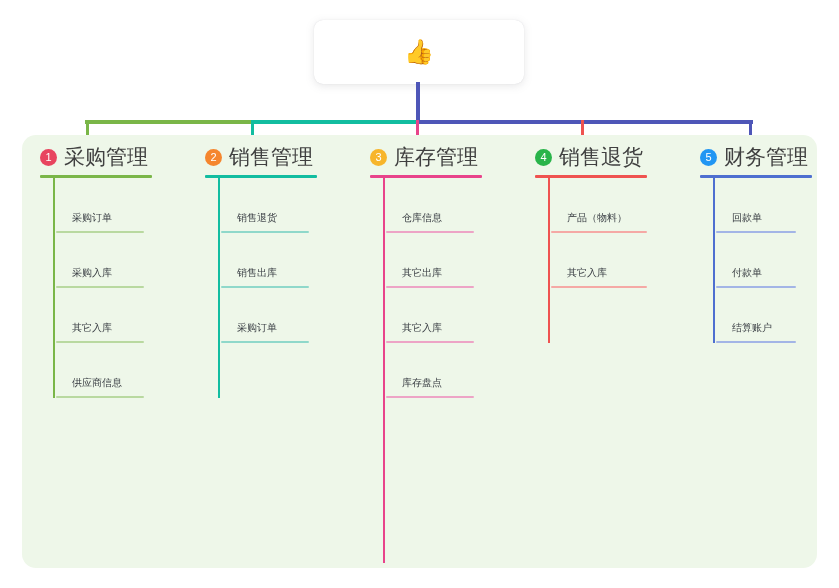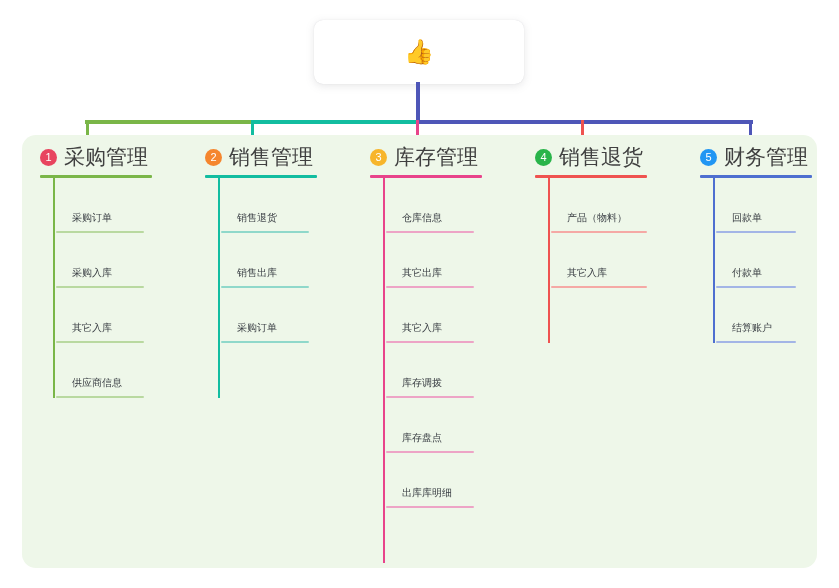--- a/index.html
+++ b/index.html
@@ -214,29 +214,21 @@
           </div>
           <div class="item">
             <span class="item-label">其它出库</span>
             <div class="item-rule" style="width: 88px; background: rgb(237, 164, 198);"></div>
           </div>
           <div class="item">
             <span class="item-label">其它入库</span>
             <div class="item-rule" style="width: 88px; background: rgb(237, 164, 198);"></div>
           </div>
           <div class="item">
-            <span class="item-label">库存调拨</span>
-            <div class="item-rule" style="width: 88px; background: rgb(237, 164, 198);"></div>
-          </div>
-          <div class="item">
             <span class="item-label">库存盘点</span>
-            <div class="item-rule" style="width: 88px; background: rgb(237, 164, 198);"></div>
-          </div>
-          <div class="item">
-            <span class="item-label">出库库明细</span>
             <div class="item-rule" style="width: 88px; background: rgb(237, 164, 198);"></div>
           </div>
         </div>
       </div>
       <div class="column" style="left: 535px;">
         <div class="col-header">
           <span class="badge" style="background: rgb(41, 180, 74);">4</span>
           <span class="col-title">销售退货</span>
         </div>
         <div class="col-rule" style="width: 112px; background: rgb(239, 83, 80);"></div>

